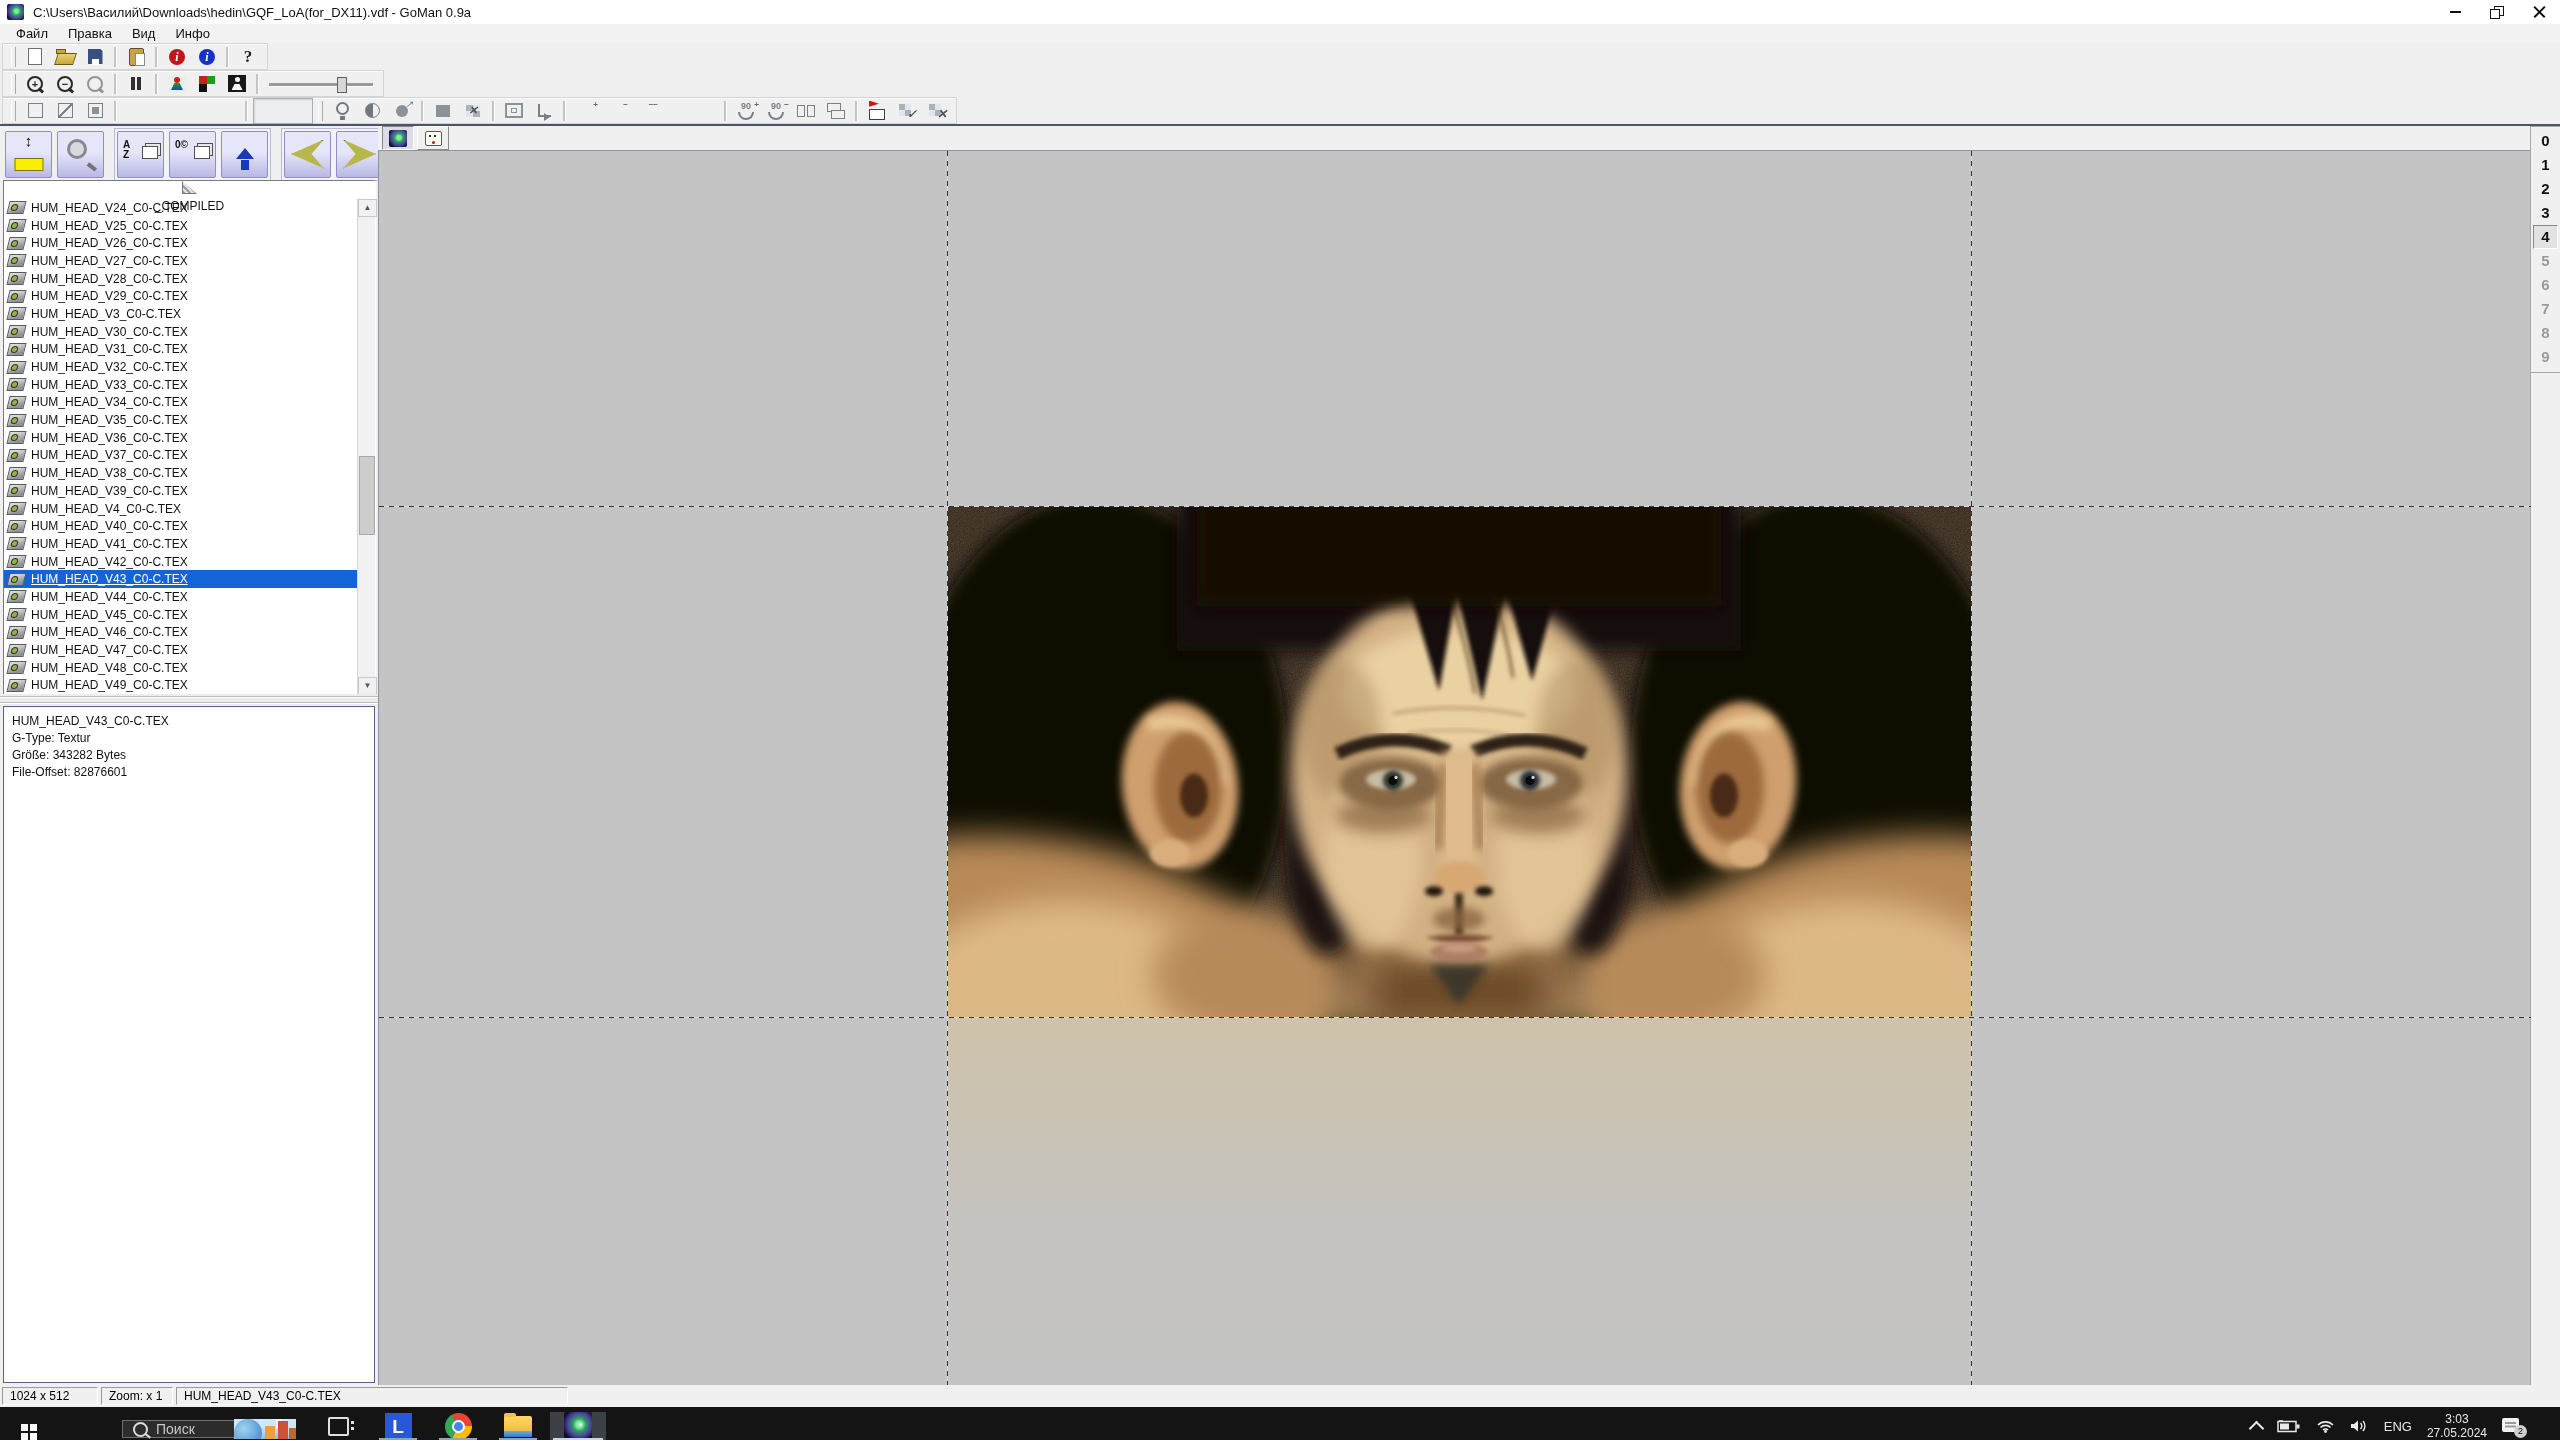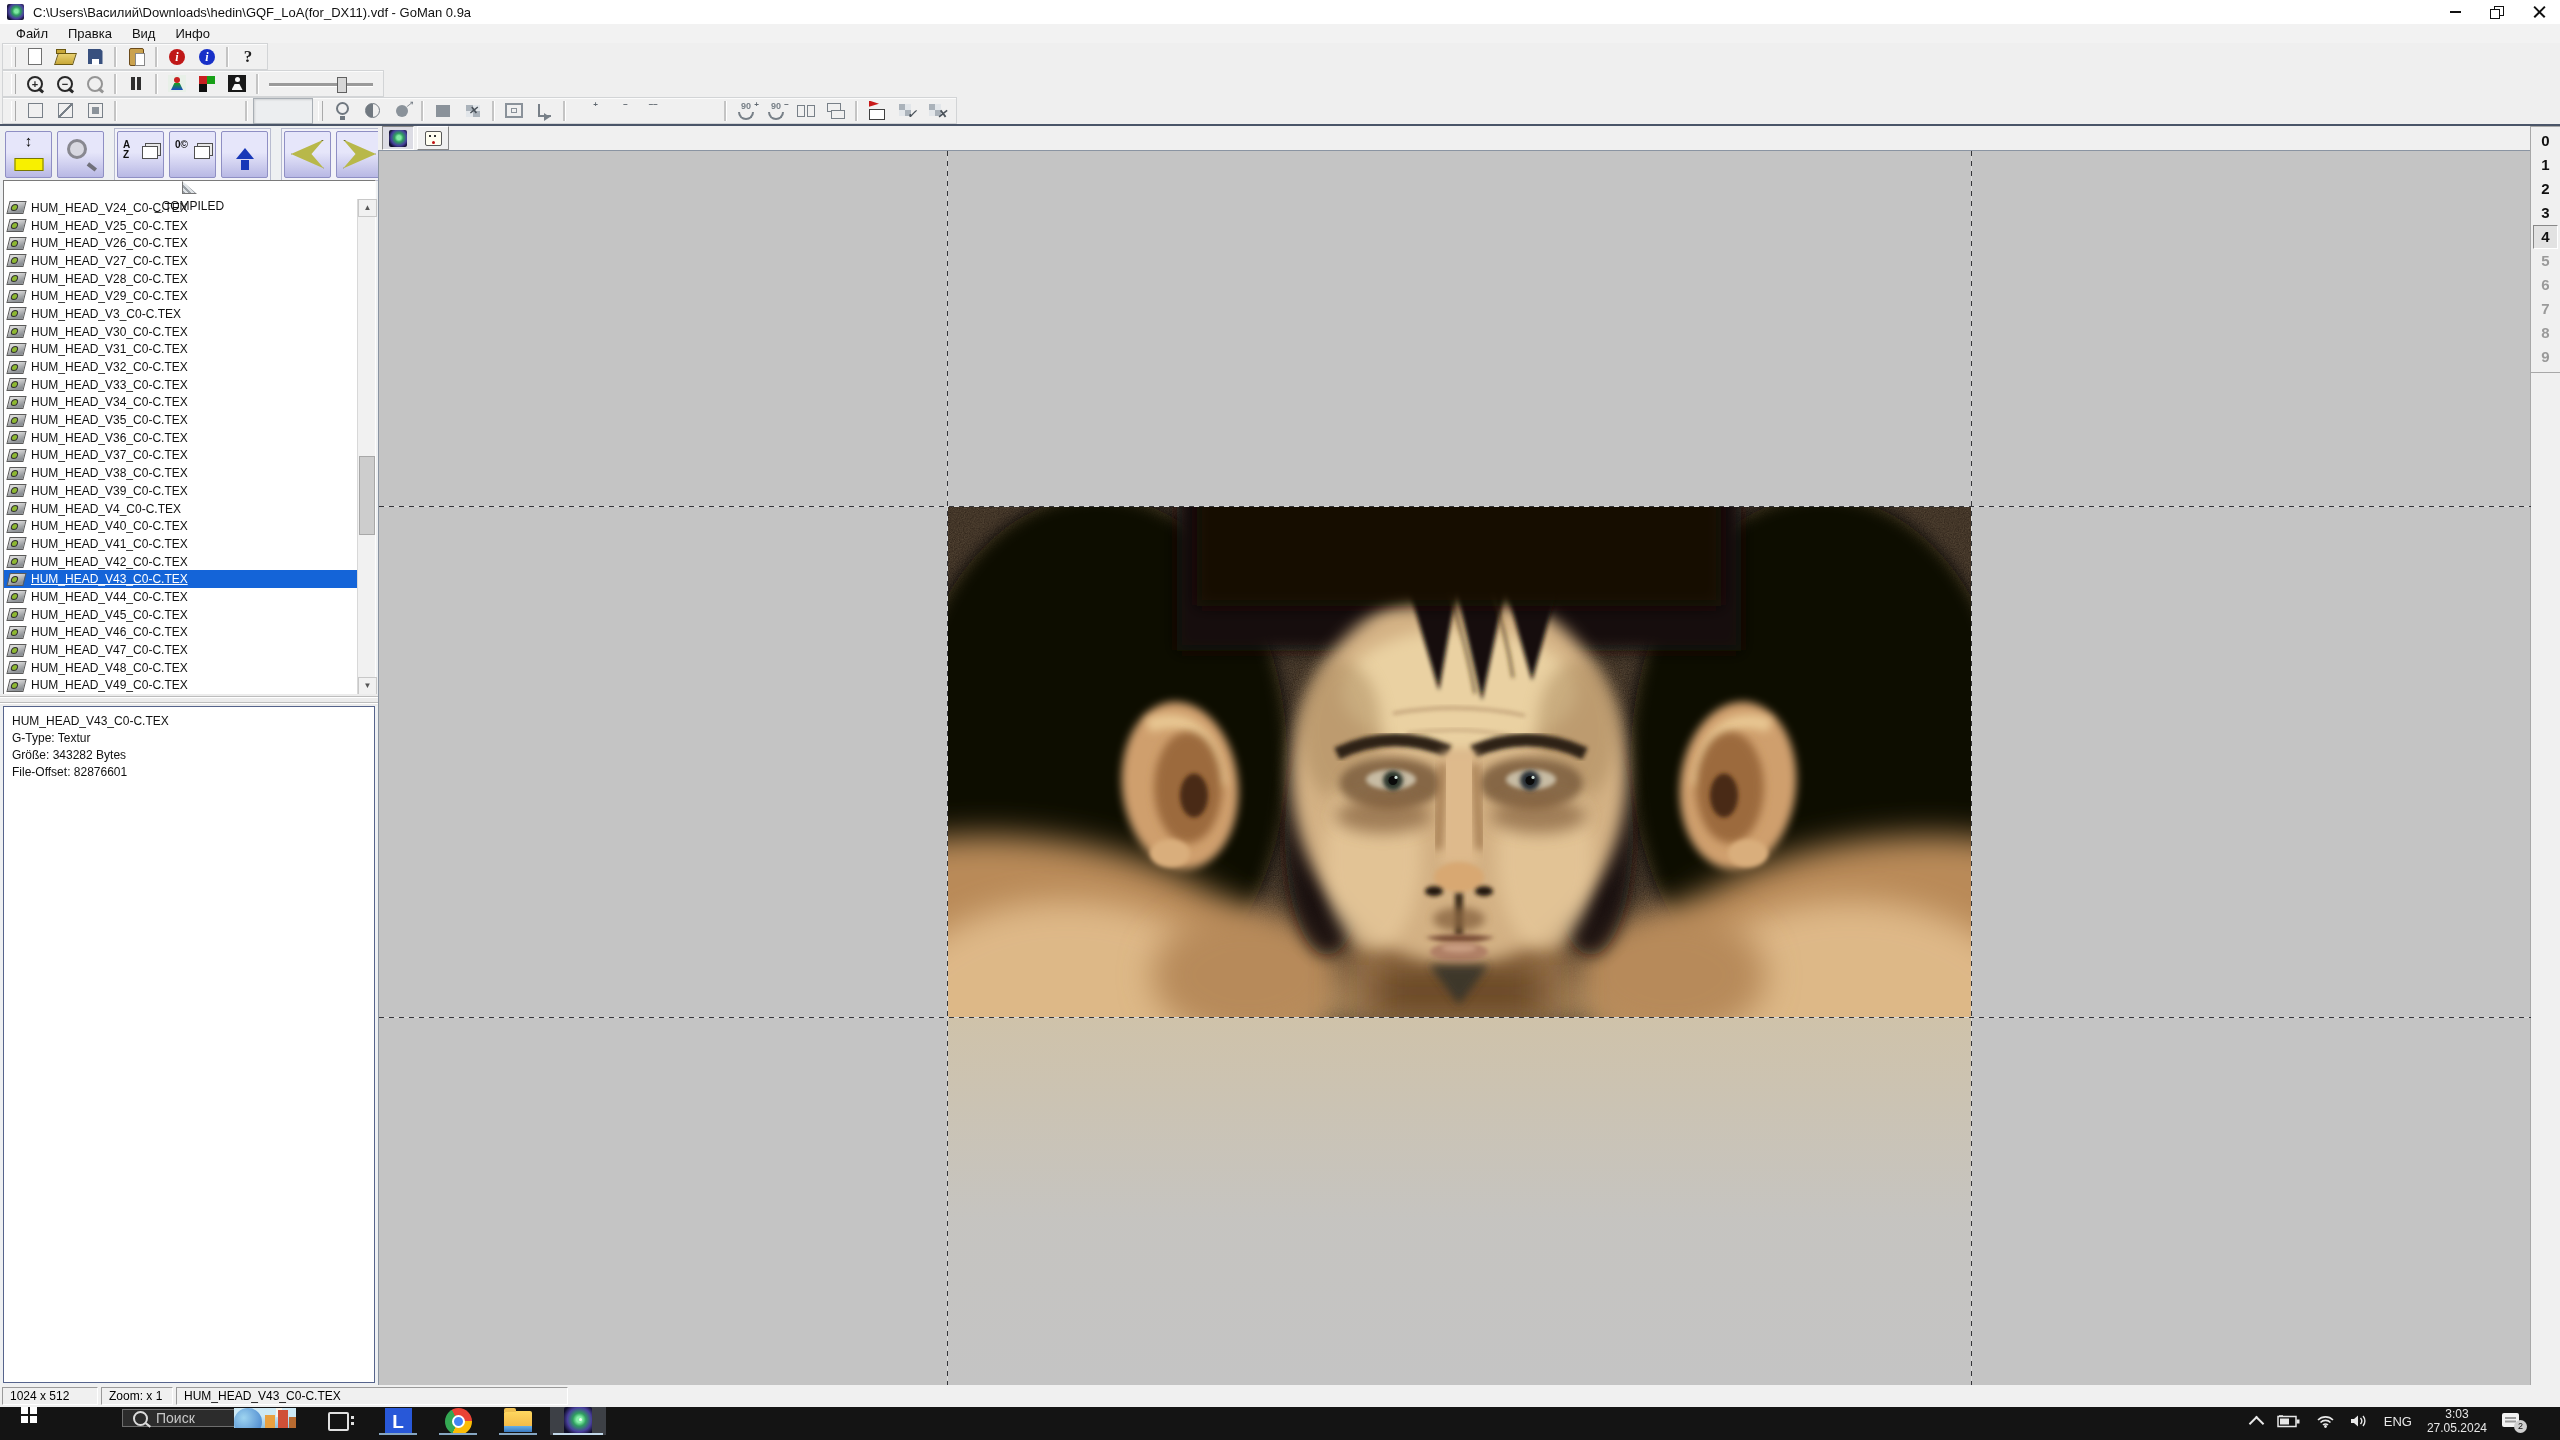--- a/index.html
+++ b/index.html
@@ -189,21 +189,21 @@
 
   
   #statusbar{position:absolute;left:0;top:1385px;width:2560px;height:22px;background:#f0f0f0;
     display:flex;gap:3px;padding:2px 0 0 2px;box-sizing:border-box;}
   .sbp{height:18px;border:1px solid;border-color:#9a9a9a #ffffff #ffffff #9a9a9a;background:#f0f0f0;
     font-size:12px;line-height:17px;color:#000;padding:0 7px;box-sizing:border-box;}
   #sb-dim{width:96px;} #sb-zoom{width:72px;} #sb-file{width:392px;}
 
   
   #taskbar{position:absolute;left:0;top:1407px;width:2560px;height:33px;background:#141414;
-    display:flex;align-items:flex-start;}
+    display:flex;align-items:flex-end;}
   .start{width:58px;display:flex;align-items:center;justify-content:center;}
   .winlogo{width:16px;height:16px;position:relative;}
   .winlogo::before{content:"";position:absolute;left:0;top:0;width:7px;height:7px;background:#fdfdfd;
     box-shadow:9px 0 0 #fdfdfd,0 9px 0 #fdfdfd,9px 9px 0 #fdfdfd;}
   #searchbox{width:172px;margin:2px 0 2px 64px;background:#2c2c2c;border:1px solid #6e6e6e;
     display:flex;align-items:center;position:relative;}
   .mag{width:11px;height:11px;border:2px solid #dcdcdc;border-radius:50%;margin:0 8px 0 10px;position:relative;flex:none;}
   .mag::after{content:"";width:6px;height:2px;background:#dcdcdc;position:absolute;right:-5px;bottom:-2px;transform:rotate(38deg);}
   #search-label{color:#c8c8c8;font-size:14px;white-space:nowrap;}
   .widgetimg{position:absolute;right:-1px;top:-2px;bottom:-2px;width:62px;overflow:hidden;

